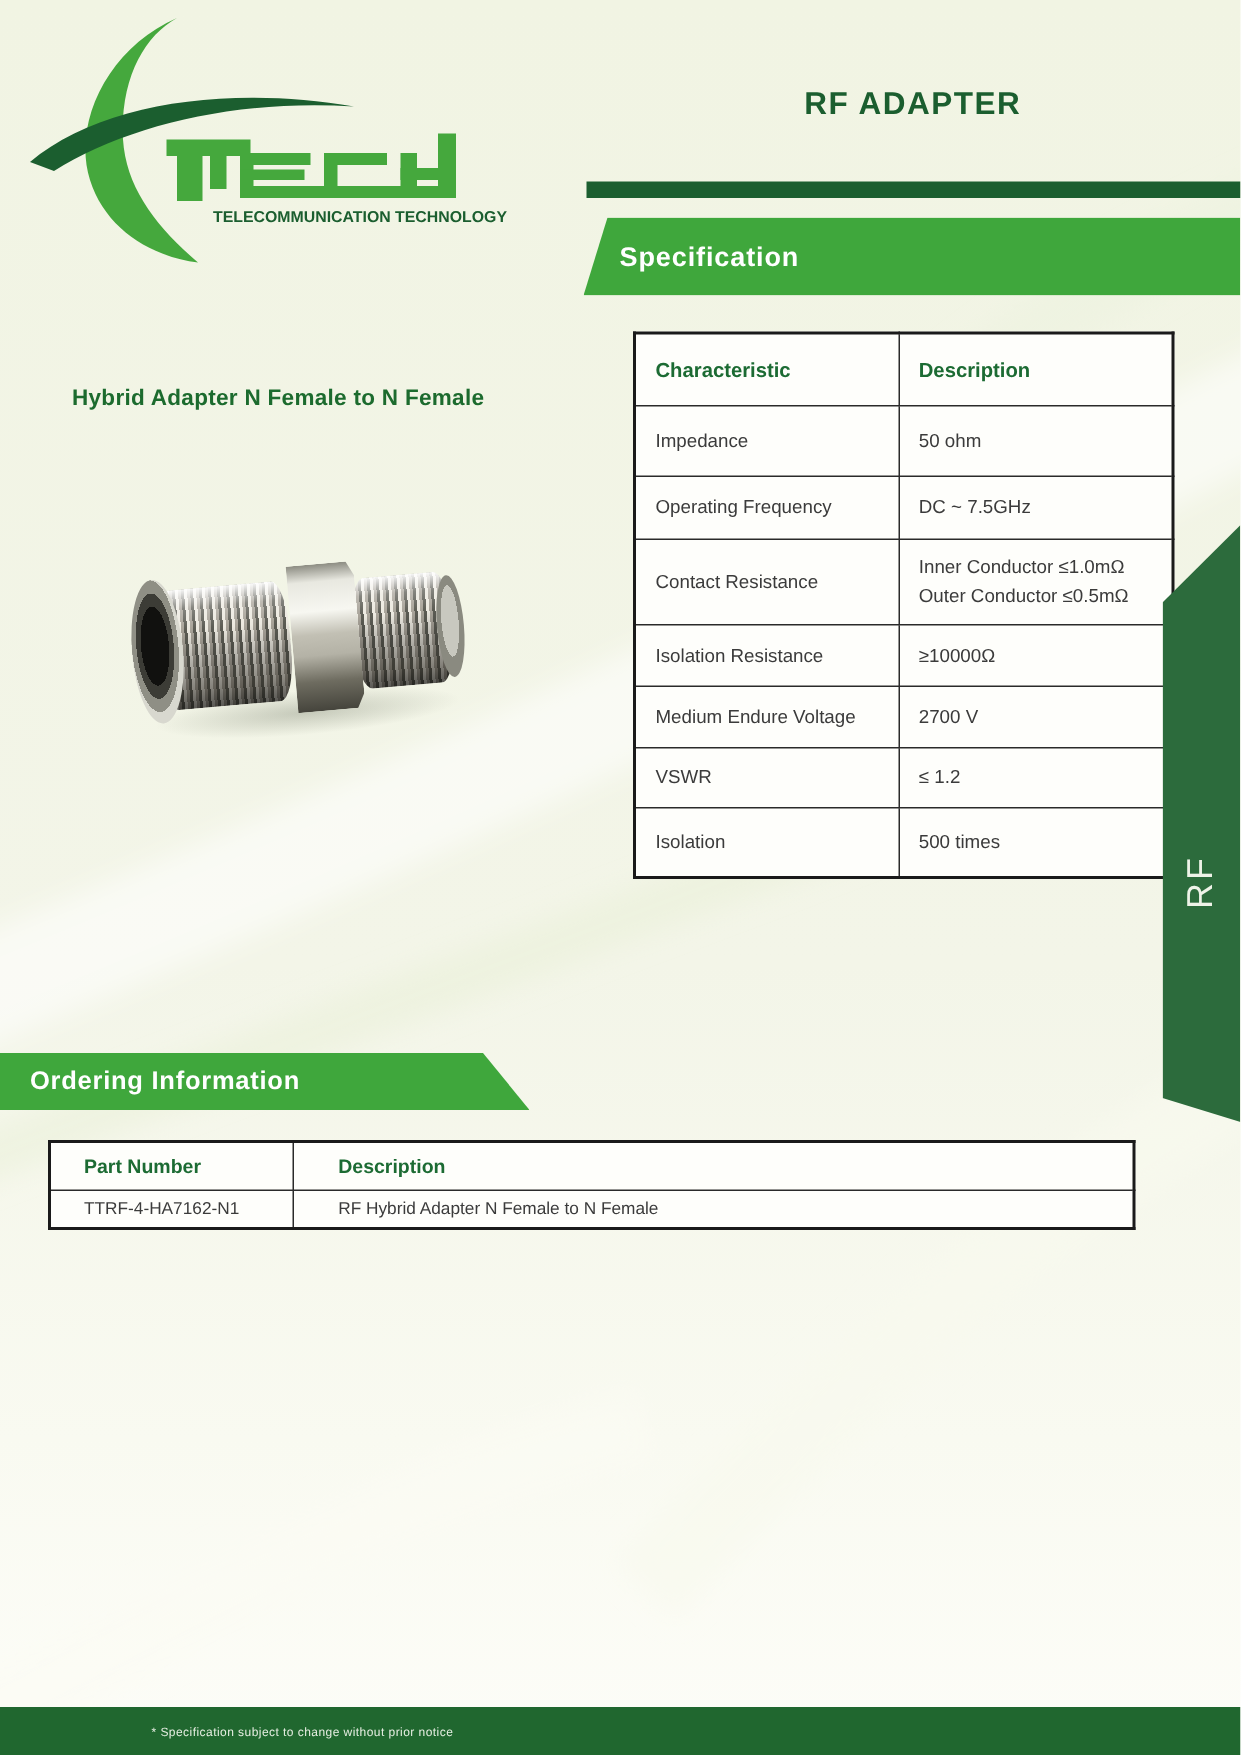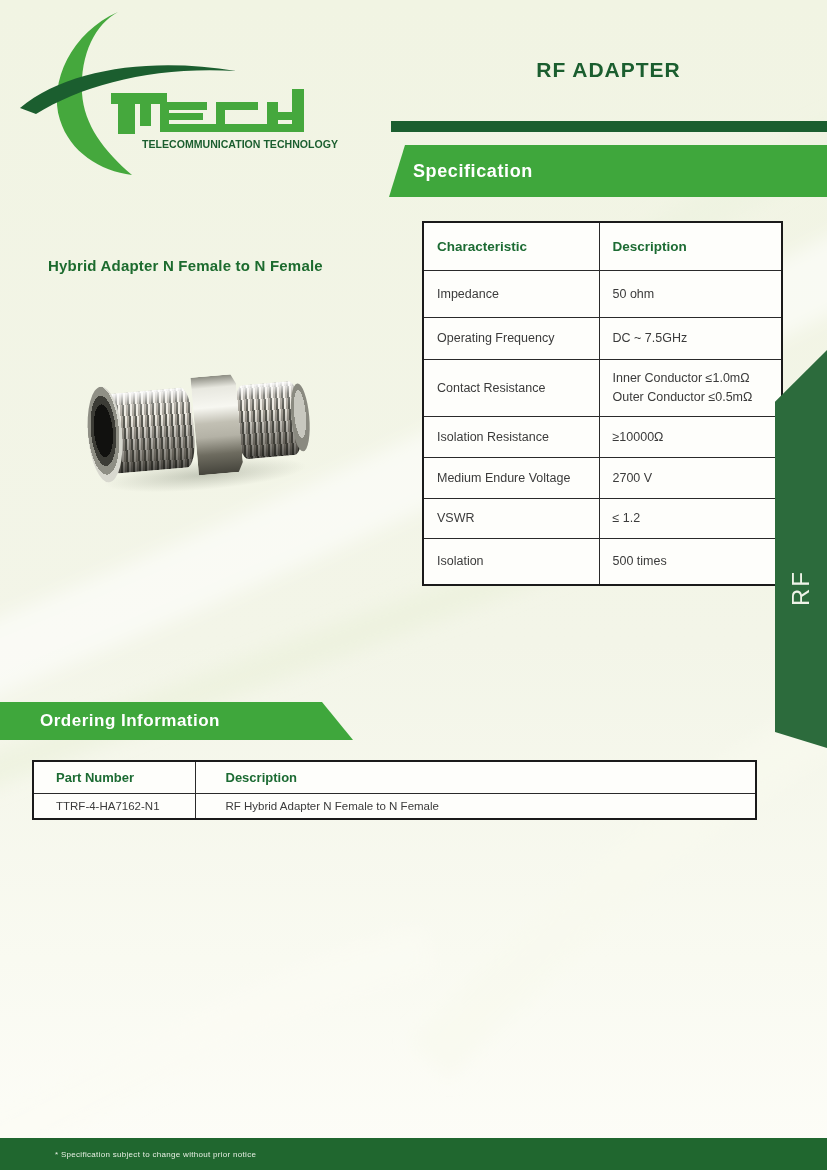--- a/index.html
+++ b/index.html
@@ -73,41 +73,41 @@
   }
 
   
   .order-banner {
     position:absolute; left:0; top:702px; width:353px; height:38px;
     background:#3fa73c;
     clip-path:polygon(0 0, 322px 0, 100% 100%, 0 100%);
     display:flex; align-items:center;
   }
   .order-banner .banner-label {
-    color:#fff; font-size:17px; font-weight:bold; letter-spacing:.5px; padding-left:40px;
+    color:#fff; font-size:17px; font-weight:bold; letter-spacing:.5px; padding-left:20px;
   }
 
   
   .order-table-wrap { position:absolute; left:32px; top:760px; }
   .order-table { width:723px; border:2px solid #1a1a1a; }
   .order-table td, .order-table th { border:1px solid #2a2a2a; vertical-align:middle; text-align:left; }
   .order-table col:nth-child(1){ width:162px; } .order-table col:nth-child(2){ width:561px; }
   .order-table tr:nth-child(1){ height:32px; }
   .order-table tr:nth-child(2){ height:26px; }
   .order-table th { font-size:13px; font-weight:bold; color:#1c6b33; }
   .order-table td { font-size:11.5px; color:#3b3b3b; }
   .col-part { padding-left:22px; }
   .col-desc { padding-left:30px; }
 
   
   .footer {
     position:absolute; left:0; right:0; bottom:0; height:32px;
     background:#20672f; display:flex; align-items:center;
   }
-  .footer .footer-note { color:#e6eee2; font-size:8px; letter-spacing:.3px; padding-left:55px; }
+  .footer .footer-note { color:#e6eee2; font-size:8px; letter-spacing:.3px; padding-left:55px;margin-left:46px; }
 
   
   .adapter { position:absolute; left:86px; top:362px; width:232px; height:136px; }
   .ad-rot { position:absolute; inset:0; transform:rotate(-5deg); }
   .ad-shadow {
     position:absolute; left:12px; top:98px; width:206px; height:30px;
     background:radial-gradient(ellipse at center, rgba(35,45,25,.22) 0%, rgba(35,45,25,0) 70%);
   }
   .barrel {
     position:absolute; top:24px; height:80px; border-radius:10px/42%;

